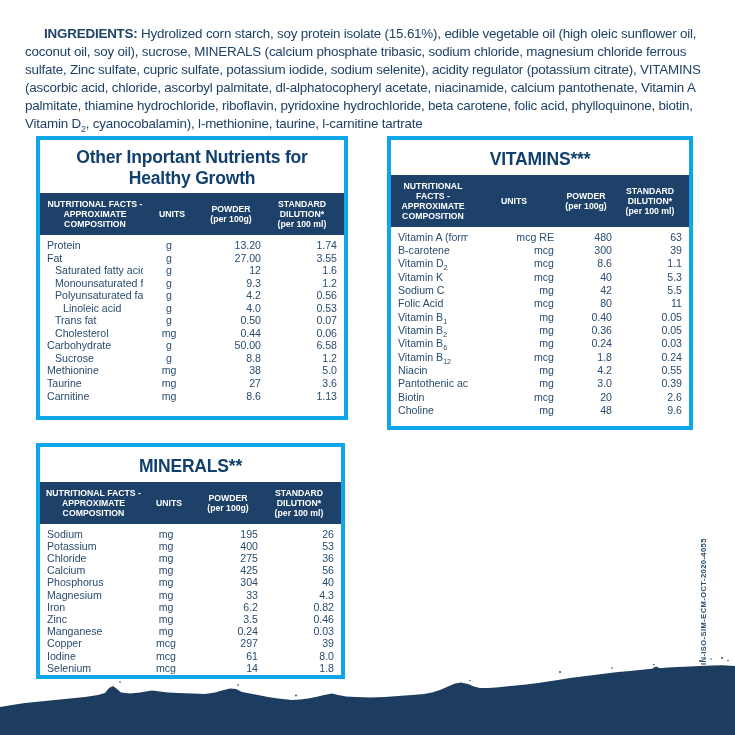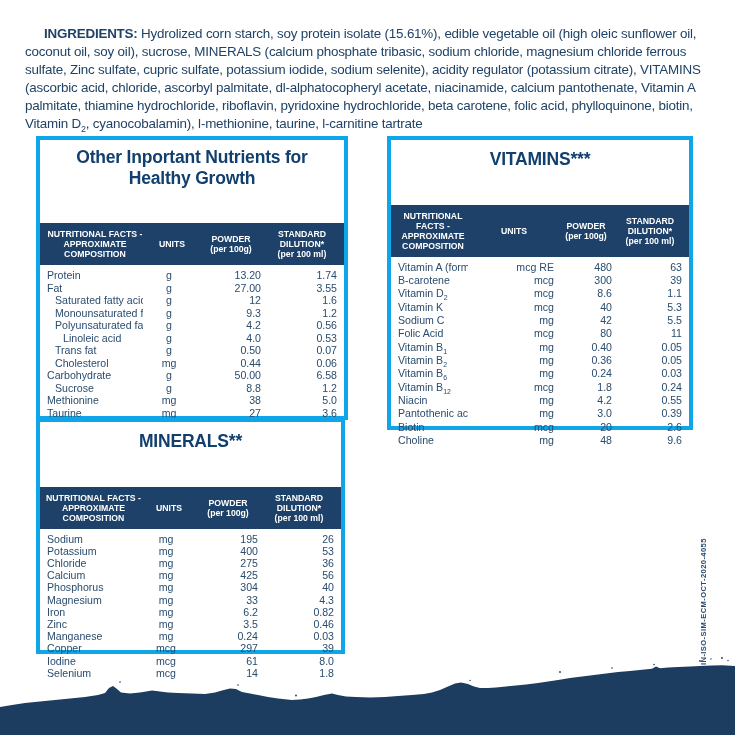--- a/index.html
+++ b/index.html
@@ -24,41 +24,41 @@
   }
   .box-title{
     text-align:center;font-weight:bold;color:#12406e;
     font-size:17.5px;line-height:20.5px;padding:7px 4px 5px 4px;
     letter-spacing:-0.2px;
   }
   .box-head{
     display:grid;background:#1d4168;color:#ffffff;
     font-size:8.7px;font-weight:bold;line-height:10px;
     align-items:center;text-align:center;
-    padding:6px 4px;min-height:36px;box-sizing:border-box;margin-top:30px;
+    padding:6px 4px;min-height:36px;box-sizing:border-box;
   }
   .box-rows{padding:4px 7px 3px 7px;font-size:10.6px;color:#2a4c6e;}
   .row{display:grid;align-items:baseline;line-height:var(--rowh,12.6px);}
   .cols4, .row{grid-template-columns:var(--cols,1fr 52px 66px 76px);}
   .c.units{text-align:center;}
   .c.units.right{text-align:right;}
   .c.powder,.c.dilution{text-align:right;}
   .c.name{white-space:nowrap;overflow:hidden;}
   .c.name.ind1{padding-left:8px;}
   .c.name.ind2{padding-left:16px;}
   .c.name sub{font-size:7px;line-height:0;}
 
   #box-other{left:36px;top:136px;width:312px;height:284px;}
   #box-other .box-rows{--rowh:12.55px;}
   #box-vitamins{left:387px;top:136px;width:306px;height:294px;}
   #box-vitamins .box-title{padding-top:9px;}
   #box-vitamins .box-rows{--rowh:13.35px;}
   #box-vitamins{--cols:1fr 86px 58px 70px;}
   #box-other,#box-minerals{--cols:1fr 52px 66px 76px;}
-  #box-minerals{left:36px;top:418px;width:309px;height:236px;}
+  #box-minerals{left:36px;top:443px;width:309px;height:236px;}
   #box-minerals .box-title{padding-top:9px;}
   #box-minerals .box-rows{--rowh:12.2px;}
 
   
   .side-code{
     position:absolute;left:699px;top:536px;height:132px;width:14px;
     writing-mode:vertical-rl;transform:rotate(180deg);
     font-size:7.6px;font-weight:bold;color:#2a4c6e;letter-spacing:0.4px;
     text-align:center;
   }

